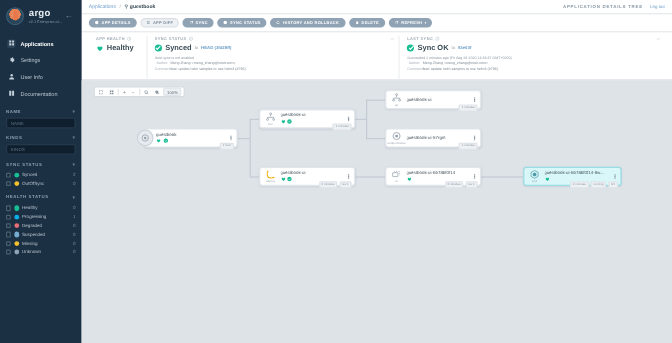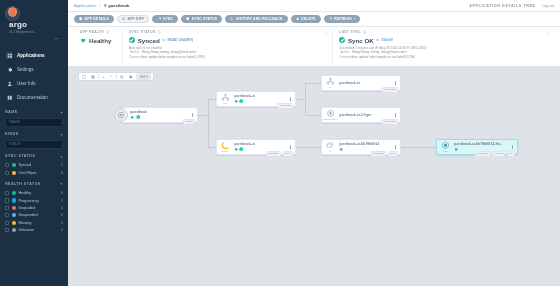--- a/index.html
+++ b/index.html
@@ -13,21 +13,21 @@
 
   
   .sidebar {
     width: 68px; height: 286px;
     background: #1b3043;
     color: #cfd8e0;
     flex: 0 0 68px;
     position: relative;
     overflow: hidden;
   }
-  .brand { display:flex; padding:6px 5px 4px 5px;flex-direction:column; }
+  .brand { display:flex; align-items:center; padding:6px 5px 4px 5px; }
   .brand-logo {
     width: 15px; height: 15px; border-radius: 50%;
     background: radial-gradient(circle at 50% 38%, #f2a07b 0%, #e07a4e 45%, #2d4a5e 46%, #22394c 100%);
     border: 1px solid #3a5b74;
     flex: 0 0 15px;
     position: relative;
   }
   .brand-logo::after{
     content:""; position:absolute; left:50%; top:2px; transform:translateX(-50%);
     width:4px; height:8px; border-radius:2px; background:#e8784a;

